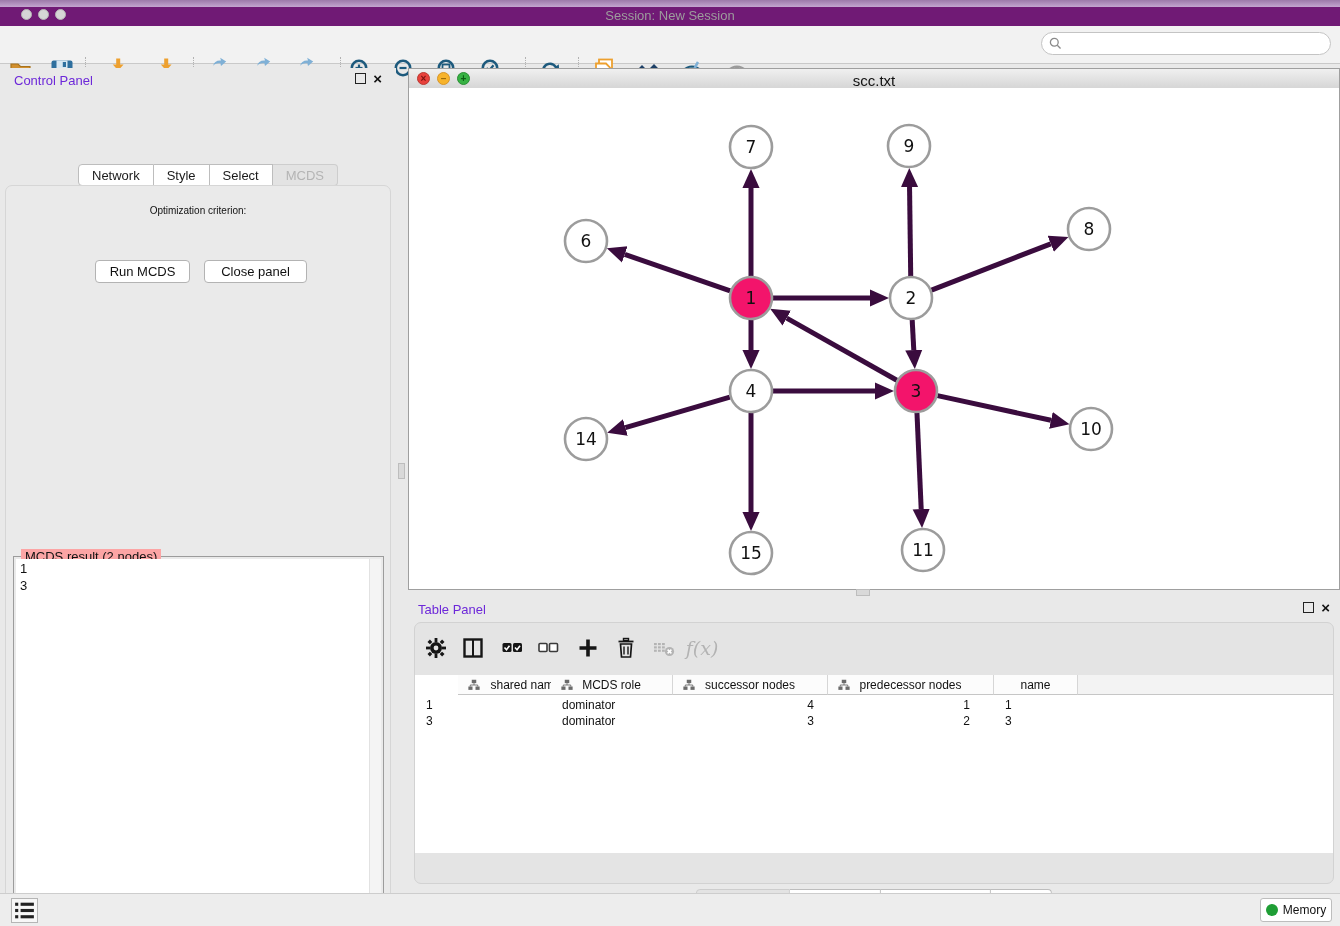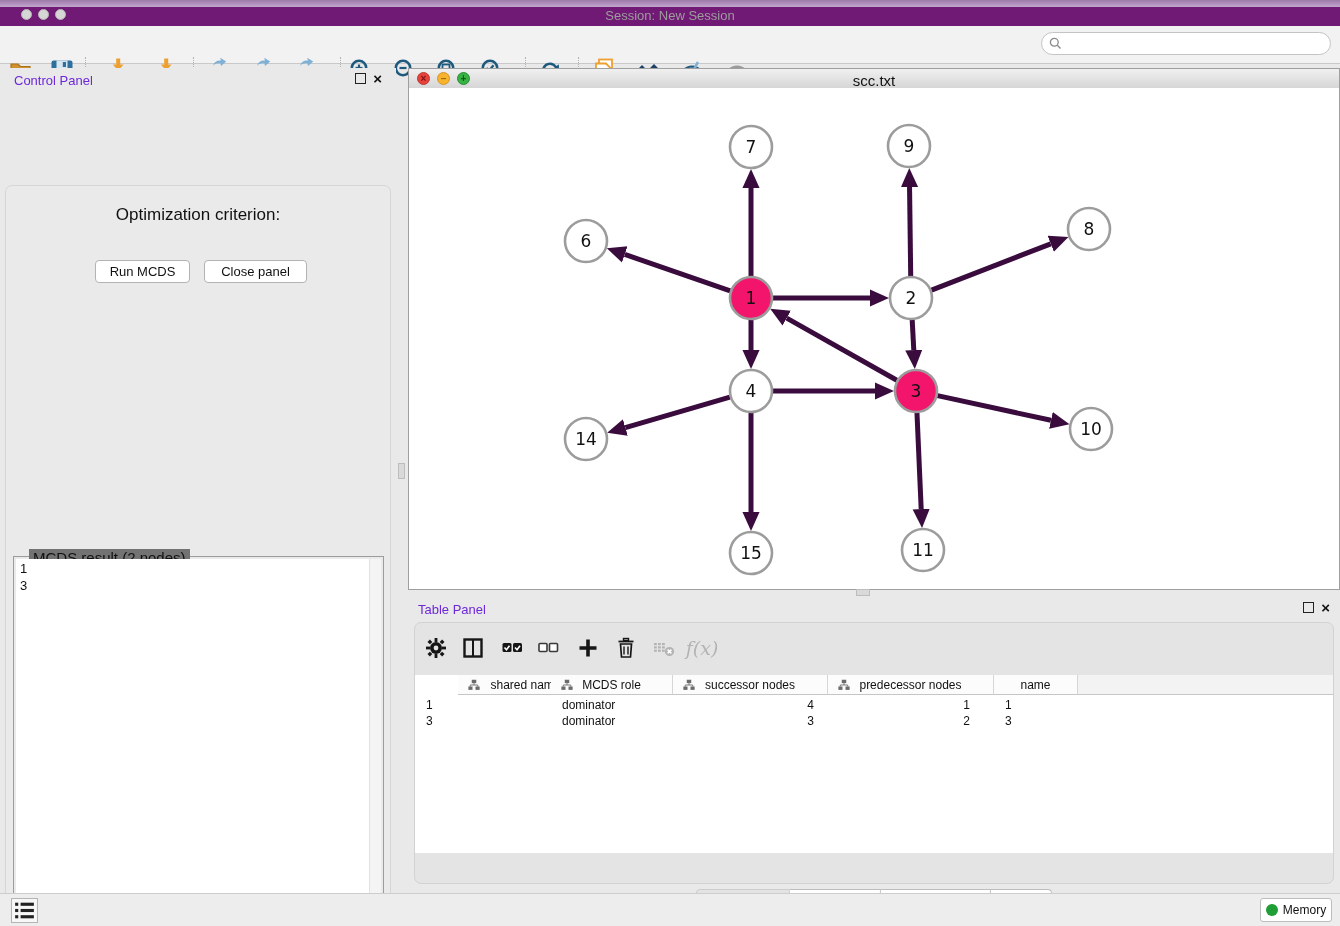--- a/index.html
+++ b/index.html
@@ -29,29 +29,29 @@
   .float-ic{width:9px;height:9px;border:1.6px solid #222;display:inline-block;}
   .close-ic{font-size:15px;font-weight:bold;color:#111;line-height:10px;}
 
   #cp-tabs{position:absolute;left:78px;top:96px;height:22px;display:flex;}
   .seg-tab{height:22px;box-sizing:border-box;border:1px solid #bdbdbd;border-left:none;background:#fff;color:#1a1a1a;font-size:13px;display:flex;align-items:center;justify-content:center;padding:0 13px;}
   .seg-tab:first-child{border-left:1px solid #bdbdbd;border-radius:4px 0 0 4px;}
   .seg-tab:last-child{border-radius:0 4px 4px 0;}
   .seg-tab.selected{background:#e3e3e3;color:#b4b4b4;border-color:#cdcdcd;}
 
   #cp-body{position:absolute;left:5px;top:117px;width:386px;height:766px;background:#eaeaea;border:1px solid #d6d6d6;border-radius:7px;box-sizing:border-box;}
-  #opt-label{position:absolute;left:0;right:0;top:19px;text-align:center;font-size:17px;color:#111;}
+  #opt-label{position:absolute;left:0;right:0;top:19px;text-align:center;font-size:10px;color:#111;}
   #criterion-select{position:absolute;left:39px;top:41px;width:310px;height:23px;background:#fff;border:1px solid #b3b3b3;border-radius:5px;box-sizing:border-box;display:flex;align-items:center;font-size:13px;color:#111;padding-left:9px;}
   #criterion-select .spin{margin-left:auto;margin-right:7px;display:flex;flex-direction:column;gap:2px;}
   #criterion-select .spin i{width:0;height:0;border-left:4px solid transparent;border-right:4px solid transparent;display:block;}
   #criterion-select .spin .up{border-bottom:5px solid #4a4a4a;}
   #criterion-select .spin .dn{border-top:5px solid #4a4a4a;}
   .cp-btn{position:absolute;top:74px;height:23px;background:#fff;border:1px solid #b3b3b3;border-radius:4px;box-sizing:border-box;font-size:13px;color:#111;display:flex;align-items:center;justify-content:center;font-family:"Liberation Sans",sans-serif;}
   #mcds-result{position:absolute;left:7px;top:370px;width:371px;height:382px;border:1px solid #9c9c9c;box-sizing:border-box;}
-  #mcds-legend{position:absolute;left:7px;top:-8px;background:#737373;padding:0 4px;font-size:15px;color:#111;margin-left:8px;}
+  #mcds-legend{position:absolute;left:7px;top:-8px;background:#fca5a5;padding:0 4px;font-size:13px;color:#111;}
   #mcds-text{position:absolute;left:2px;top:2px;right:13px;bottom:2px;background:#fff;font-size:13px;line-height:17px;color:#111;padding:1px 4px;white-space:pre;overflow:hidden;}
   #mcds-scroll{position:absolute;top:2px;right:2px;bottom:2px;width:11px;background:#f4f4f4;border-left:1px solid #e2e2e2;}
 
   
   #network-window{position:absolute;left:408px;top:68px;width:932px;height:522px;border:1px solid #9f9f9f;box-sizing:border-box;background:#fff;}
   #nw-titlebar{position:absolute;left:0;top:0;right:0;height:19px;background:linear-gradient(#f0f0f0,#d6d6d6);border-bottom:1px solid #aeaeae;}
   .nw-light{position:absolute;top:3px;width:13px;height:13px;border-radius:50%;box-sizing:border-box;font-size:10px;font-weight:bold;text-align:center;line-height:12px;}
   #nw-title{position:absolute;left:0;right:0;top:3px;text-align:center;font-size:15px;color:#111;}
   #graph-canvas{position:absolute;left:0;top:19px;right:0;bottom:0;background:#fff;}
   #graph-svg{width:100%;height:100%;}
@@ -255,20 +255,26 @@
     </svg>
   <input placeholder="" style="">
 </div>
 
 <div id="control-panel">
   <div class="panel-title abs" style="left:14px;top:5px">Control Panel</div>
   <div class="panel-hdr-icons" style="right:14px">
     <span class="float-ic"></span>
     <span class="close-ic">×</span>
   </div>
+  <div id="cp-tabs">
+      <div class="seg-tab">Network</div>
+      <div class="seg-tab">Style</div>
+      <div class="seg-tab">Select</div>
+      <div class="seg-tab selected">MCDS</div>
+    </div>
   <div id="cp-body">
     <div id="opt-label">Optimization criterion:</div>
     <button class="cp-btn" style="left:89px;width:95px">Run MCDS</button>
     <button class="cp-btn" style="left:198px;width:103px">Close panel</button>
     <div id="mcds-result">
       <span id="mcds-legend">MCDS result (2 nodes)</span>
       <div id="mcds-text">1
 3</div>
       <div id="mcds-scroll"></div>
     </div>

